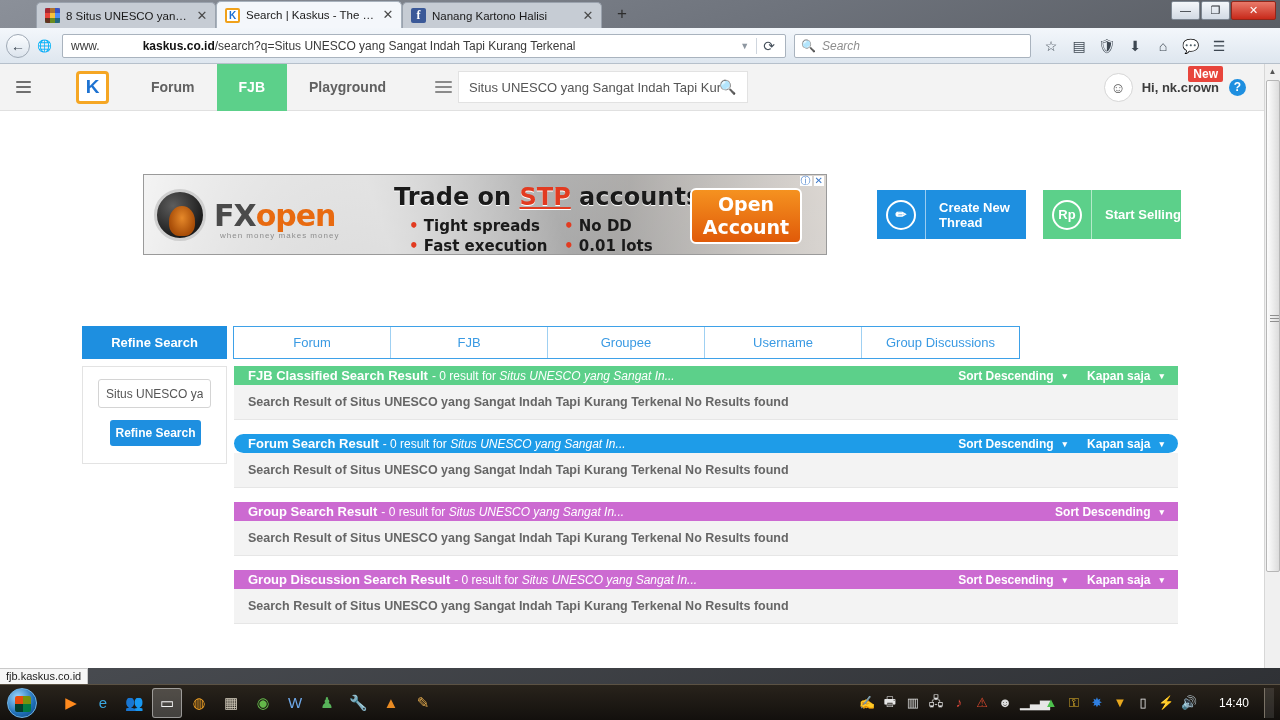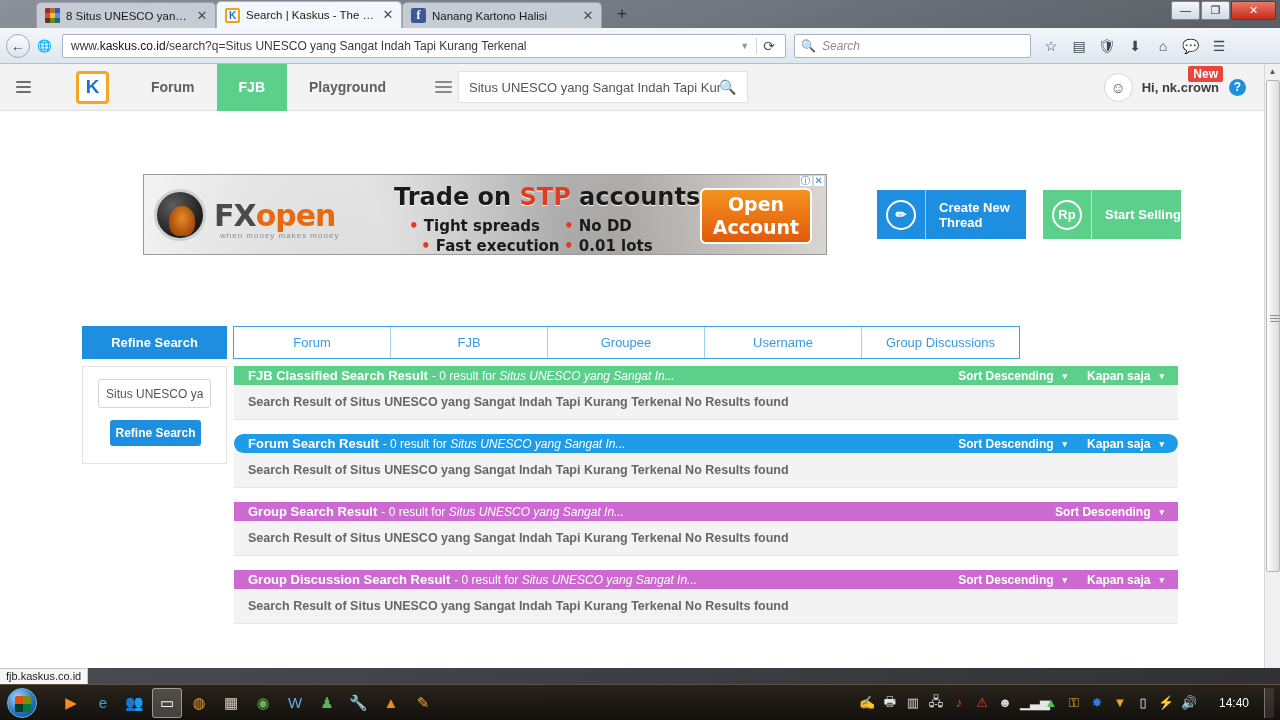--- a/index.html
+++ b/index.html
@@ -80,21 +80,21 @@
     color:#3a4550;
   }
   .navcircle.small { width: 21px; height: 21px; font-size: 12px; margin-left: 4px; border:none; background:transparent; }
   .urlbox {
     flex: 0 0 724px; height: 24px; margin-left: 7px;
     background: #fff; border: 1px solid #a9b3be; border-radius: 2px;
     display: flex; align-items: center; padding: 0 4px 0 8px;
     font-size: 12px; color: #3b3b3b;
   }
   .urlbox .urltext { flex:1 1 auto; white-space: nowrap; overflow: hidden; }
-  .urlbox .urltext b { color: #111; font-weight: normal; }
+  .urlbox .urltext b { color: #111; font-weight: bold; margin-left: 43px; }
   .urlbox .caret { color:#8e97a1; font-size: 9px; padding: 0 7px; }
   .reloadbtn { color:#46505b; font-size: 14px; padding: 0 6px; border-left: 1px solid #cfd6de;}
   .searchbox {
     flex: 0 0 237px; height: 24px; margin-left: 8px;
     background: #fff; border: 1px solid #a9b3be; border-radius: 2px;
     display: flex; align-items: center; padding: 0 6px;
     font-size: 12px; color: #8d8d8d; font-style: italic;
   }
   .searchbox .mag { font-style: normal; color:#55606b; margin-right: 6px; font-size: 12px;}
   .navicons { display:flex; align-items:center; margin-left: 6px; }
@@ -178,25 +178,25 @@
   }
   .fx-word { margin-left: 8px; font-family:"DejaVu Sans", sans-serif; font-weight:bold; font-size: 30px; letter-spacing:-1px; }
   .fx-word .fx { color:#4a4a4a; }
   .fx-word .open { color:#e86a10; }
   .fx-tag { position:absolute; left: 76px; top: 56px; font-size: 8px; color:#8e8e8e; letter-spacing:1px; }
   .fx-head {
     position:absolute; left: 250px; top: 8px; font-size: 24px; font-weight: bold;
     color:#1a1a1a; font-family:"DejaVu Sans", sans-serif;
     text-shadow: 0 1px 0 #fff;
   }
-  .fx-head .stp { color:#e23b21; }
+  .fx-head .stp { color:#e23b21;text-decoration:underline; }
   .fx-bul { position:absolute; color:#1a1a1a; font-size:15px; font-weight:bold; font-family:"DejaVu Sans", sans-serif; }
   .fx-bul::before{ content:"• "; color:#e23b21; }
   .fx-cta {
-    position:absolute; right: 14px; top: 13px; width: 112px; height: 56px;
+    position:absolute; right: 24px; top: 13px; width: 112px; height: 56px;
     background: linear-gradient(180deg,#f59220,#e05a09);
     border: 2px solid #fff; border-radius: 6px;
     color:#fff; font-weight:bold; font-size: 19px; line-height: 23px;
     display:flex; align-items:center; justify-content:center; text-align:center;
     font-family:"DejaVu Sans", sans-serif;
   }
   .adx { position:absolute; right: 2px; top: 1px; display:flex; gap:2px; align-items:center; }
   .adx span { font-size: 10px; color:#3c78c8; background:#fff; line-height: 10px; padding: 0 1px; }
   .cta-buttons { position:absolute; right: 0; top: 5px; display:flex; gap: 17px; }
   .cta {
@@ -404,21 +404,21 @@
 
         <div class="fxbanner">
           <div class="fx-logo">
             <div class="fx-orb"></div>
             <div class="fx-word"><span class="fx">FX</span><span class="open">open</span></div>
           </div>
           <div class="fx-tag">when money makes money</div>
           <div class="fx-head"><span>Trade on </span><span class="stp">STP</span><span> accounts</span></div>
           <div class="fx-bul" style="left:265px;top:42px;">Tight spreads</div>
           <div class="fx-bul" style="left:420px;top:42px;">No DD</div>
-          <div class="fx-bul" style="left:277px;top:62px;">Fast execution</div>
+          <div class="fx-bul" style="left:265px;top:62px;">Fast execution</div>
           <div class="fx-bul" style="left:420px;top:62px;">0.01 lots</div>
           <div class="fx-cta">Open Account</div>
           <div class="adx">
             <span>ⓘ</span>
             <span>✕</span>
           </div>
         </div>
 
         <div class="cta-buttons">
           <div class="cta blue">

